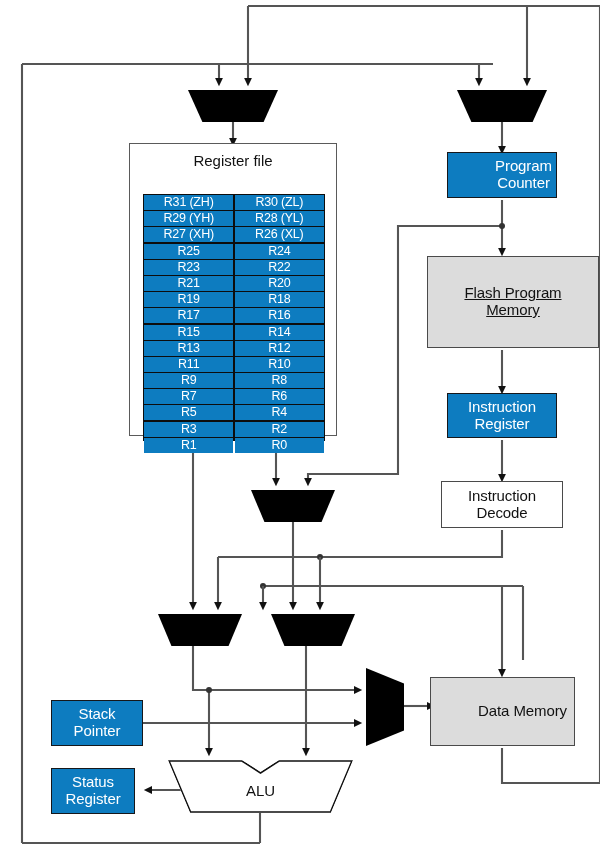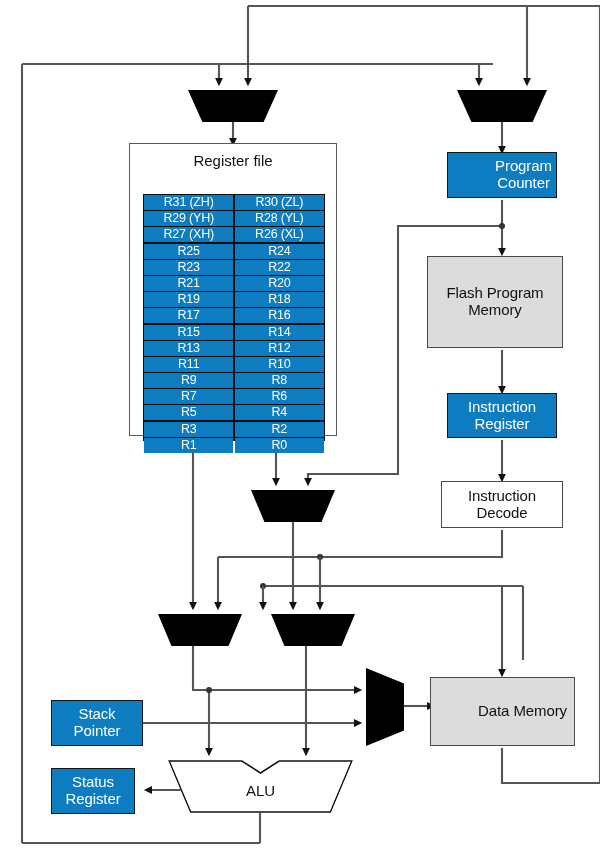--- a/index.html
+++ b/index.html
@@ -213,21 +213,21 @@
         <div class="regcell">R3</div>
         <div class="regcell">R2</div>
         <div class="regcell">R1</div>
         <div class="regcell">R0</div>
       </div>
   </div>
 
   <div class="blk blue" style="left:434px;top:152px;width:110px;height:46px;padding-left:43px;">Program
 Counter</div>
 
-  <div class="blk gray" style="left:414px;top:256px;width:136px;height:92px;">Flash Program
+  <div class="blk gray" style="left:414px;top:256px;width:172px;height:92px;text-decoration:underline;">Flash Program
 Memory</div>
 
   <div class="blk blue" style="left:434px;top:393px;width:110px;height:45px;">Instruction
 Register</div>
 
   <div class="blk white" style="left:428px;top:481px;width:122px;height:47px;">Instruction
 Decode</div>
 
   <div class="blk gray" style="left:417px;top:677px;width:145px;height:69px;padding-left:40px;">Data Memory</div>
 

